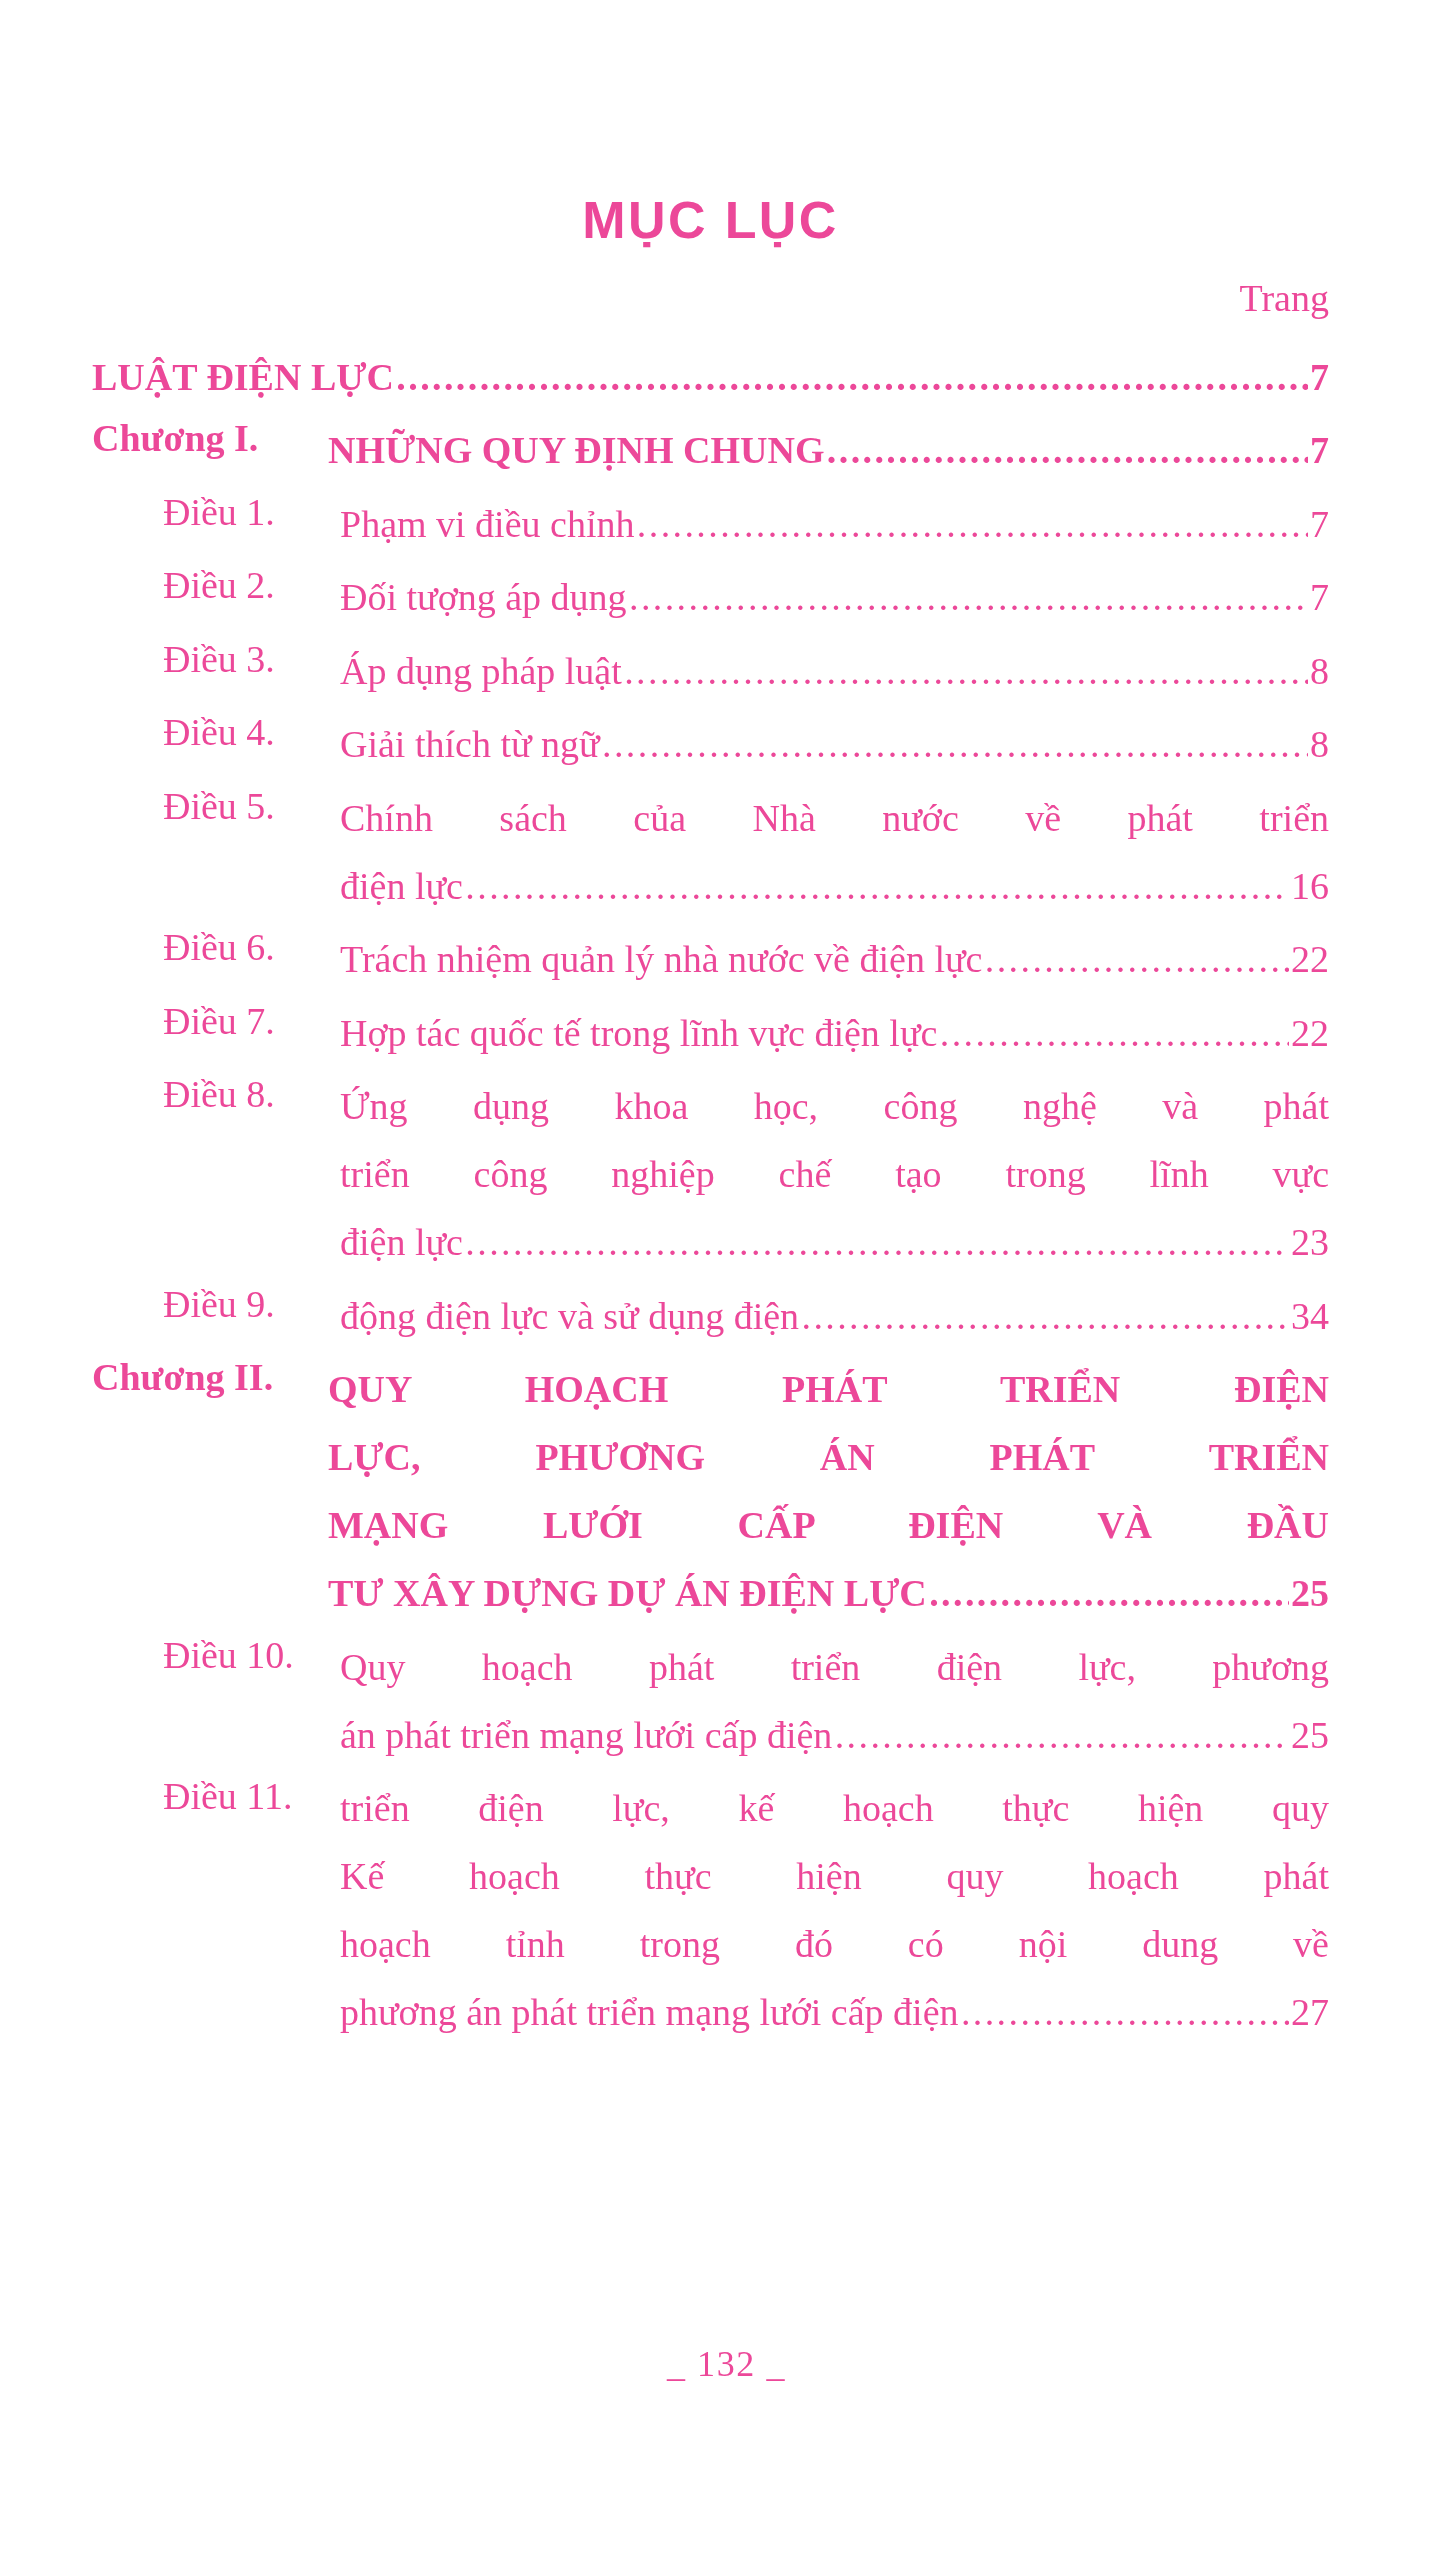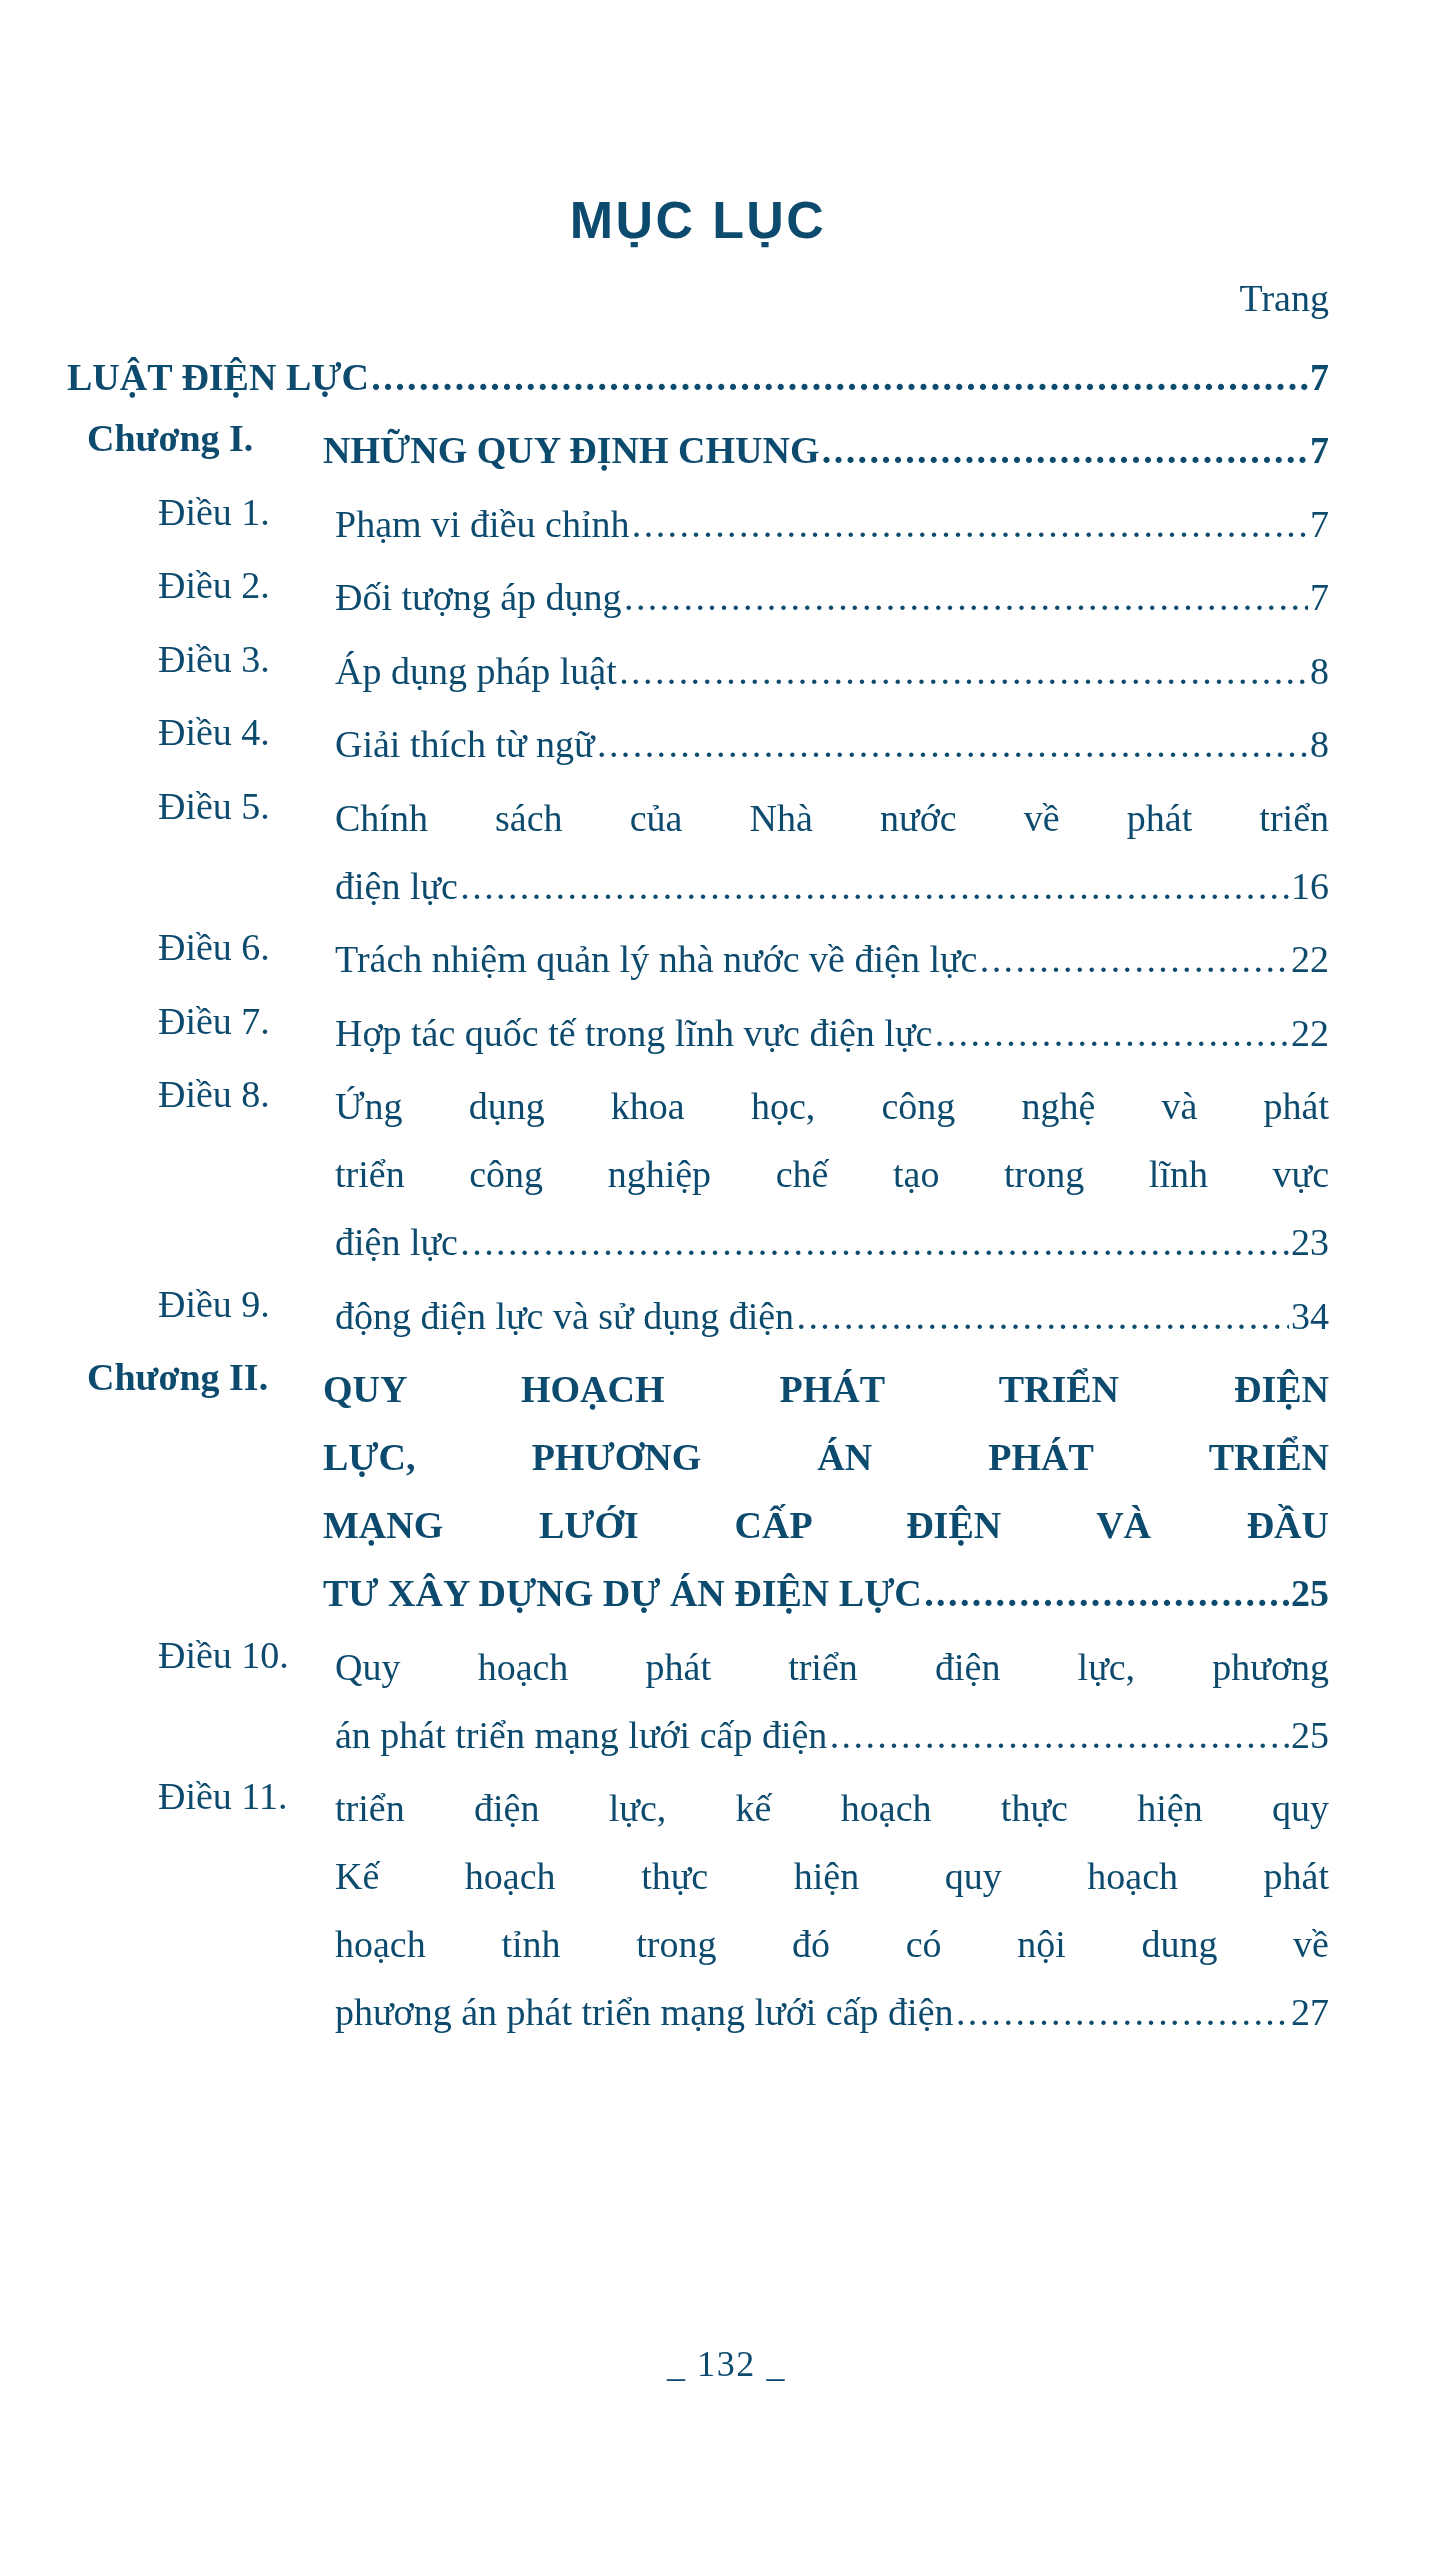--- a/index.html
+++ b/index.html
@@ -2,43 +2,43 @@
 <html lang="vi" style="font-size:12.6px"><head>
 <meta charset="utf-8">
 <style>
   * { box-sizing: border-box; }
   html, body { margin: 0; padding: 0; background: #ffffff; }
   .page {
     position: relative;
     width: 1453px;
     height: 2550px;
     background: #ffffff;
-    color: #0c4a6e;
+    color: #ec4899;
     font-family: "Liberation Serif", "DejaVu Serif", serif;
     font-size: 38px;
-    padding: 189px 124px 0 67px;
+    padding: 189px 124px 0 92px;
     overflow: hidden;
   }
   .title {
     text-align: center;
     font-family: "Liberation Sans", "DejaVu Sans", sans-serif;
     font-weight: 700;
     font-size: 52px;
     letter-spacing: 2.4px;
     line-height: 1.2;
   }
   .col-header {
     text-align: right;
     margin-top: 24px;
     line-height: 47px;
   }
   .toc { margin-top: 20.4px; }
 
   .entry { display: flex; margin: 5.5px 0; }
-  .entry .label { flex: 0 0 auto; margin-left: 20px; }
+  .entry .label { flex: 0 0 auto; }
   .entry .body { flex: 1 1 auto; min-width: 0; }
 
   .entry.article { padding-left: 71px; }
   .entry.article .label { width: 177px; }
 
   .entry.chapter .label { width: 236px; font-weight: 700; }
   .entry.chapter .body { font-weight: 700; }
   .entry.main .body { font-weight: 700; }
 
   .line { line-height: 68px; }

